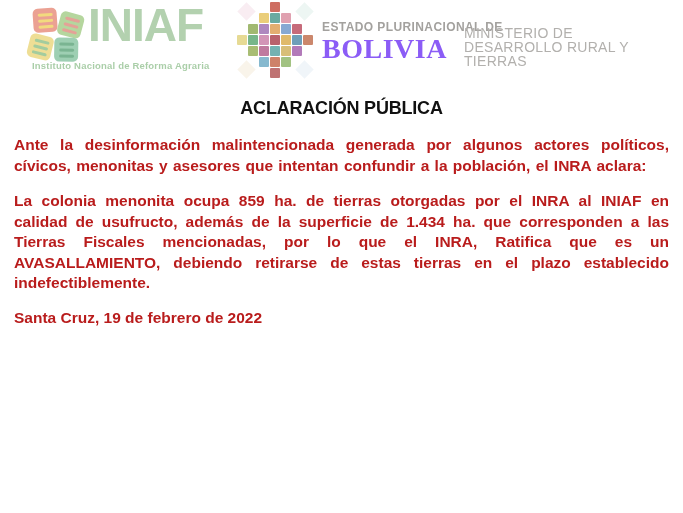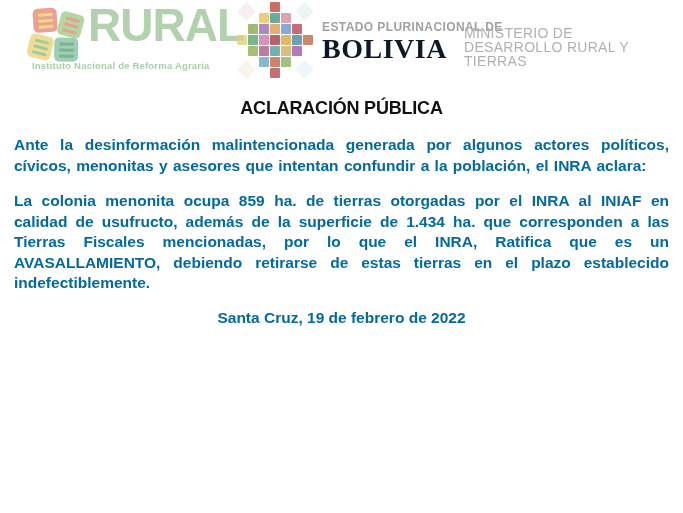--- a/index.html
+++ b/index.html
@@ -38,21 +38,21 @@
   
   .doc-title{
     margin:8px 0 16px 0;text-align:center;font-size:18px;font-weight:bold;
     letter-spacing:-.2px;color:#111;
   }
   .doc-body{padding:0 14px;}
   .doc-body p{
     margin:0 0 15px 0;font-size:15.5px;font-weight:bold;line-height:20.5px;
     text-align:justify;word-spacing:1px;
   }
-  .dateline{text-align:center;font-size:15.5px;font-weight:bold;margin-top:0;}
+  .dateline{text-align:left;font-size:15.5px;font-weight:bold;margin-top:0;}
 </style>
 </head>
 <body>
 
 <div class="page">
 
   <div class="header">
 
     <div class="inra-logo">
       <div class="emblem">
@@ -70,21 +70,21 @@
             <b style="background: rgb(147, 196, 142);"></b>
             <b style="background: rgb(147, 196, 142);"></b>
             <b style="background: rgb(147, 196, 142);"></b>
           </div>
         <div class="hand" style="background: rgb(142, 199, 166);">
             <b style="background: rgb(99, 168, 127);"></b>
             <b style="background: rgb(99, 168, 127);"></b>
             <b style="background: rgb(99, 168, 127);"></b>
           </div>
       </div>
-      <div class="inra-word" style="color: rgb(166, 201, 162);">RURAL</div>
+      <div class="inra-word" style="color: rgb(166, 201, 162);">INIAF</div>
       <div class="inra-tag" style="color: rgb(156, 198, 154);">Instituto Nacional de Reforma Agraria</div>
     </div>
 
     <div class="chakana">
       <div class="tiles">
           <div class="dia" style="left: 3px; top: 3px; background: rgb(240, 215, 226);"></div>
           <div class="dia" style="left: 61px; top: 3px; background: rgb(214, 235, 228);"></div>
           <div class="dia" style="left: 3px; top: 61px; background: rgb(243, 230, 207);"></div>
           <div class="dia" style="left: 61px; top: 61px; background: rgb(221, 231, 242);"></div>
           <div class="tile" style="left: 33px; top: 0px; background: rgb(195, 74, 60);"></div>
@@ -110,31 +110,31 @@
           <div class="tile" style="left: 55px; top: 44px; background: rgb(160, 90, 168);"></div>
           <div class="tile" style="left: 22px; top: 55px; background: rgb(104, 168, 196);"></div>
           <div class="tile" style="left: 33px; top: 55px; background: rgb(194, 100, 68);"></div>
           <div class="tile" style="left: 44px; top: 55px; background: rgb(140, 180, 100);"></div>
           <div class="tile" style="left: 33px; top: 66px; background: rgb(176, 80, 80);"></div>
         </div>
     </div>
 
     <div class="bolivia-text">
       <div class="bolivia-pre" style="color: rgb(163, 161, 158);">ESTADO PLURINACIONAL DE</div>
-      <div class="bolivia-word" style="color: #0f172a;">BOLIVIA</div>
+      <div class="bolivia-word" style="color: #8b5cf6;">BOLIVIA</div>
     </div>
 
     <div class="ministry" style="color: rgb(178, 176, 173);">
       <div>MINISTERIO DE</div>
       <div>DESARROLLO RURAL Y TIERRAS</div>
     </div>
 
   </div>
 
   <h1 class="doc-title">ACLARACIÓN PÚBLICA</h1>
 
-  <div class="doc-body" style="color: #0369a1;">
+  <div class="doc-body" style="color: #b91c1c;">
     <p>Ante la desinformación malintencionada generada por algunos actores políticos, cívicos, menonitas y asesores que intentan confundir a la población, el INRA aclara:</p>
     <p>La colonia menonita ocupa 859 ha. de tierras otorgadas por el INRA al INIAF en calidad de usufructo, además de la superficie de 1.434 ha. que corresponden a las Tierras Fiscales mencionadas, por lo que el INRA, Ratifica que es un AVASALLAMIENTO, debiendo retirarse de estas tierras en el plazo establecido indefectiblemente.</p>
     <div class="dateline">Santa Cruz, 19 de febrero de 2022</div>
   </div>
 
 </div>
 
 </body></html>

